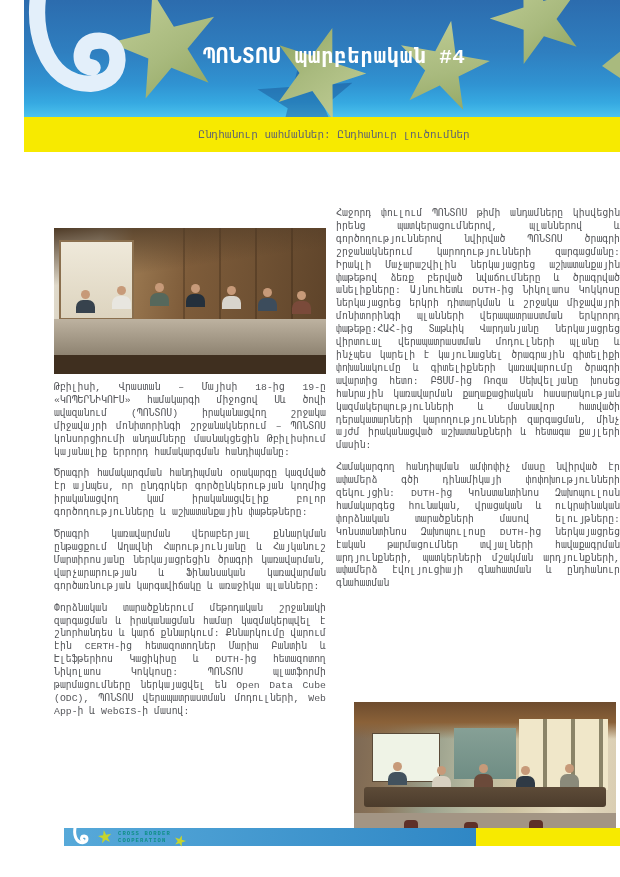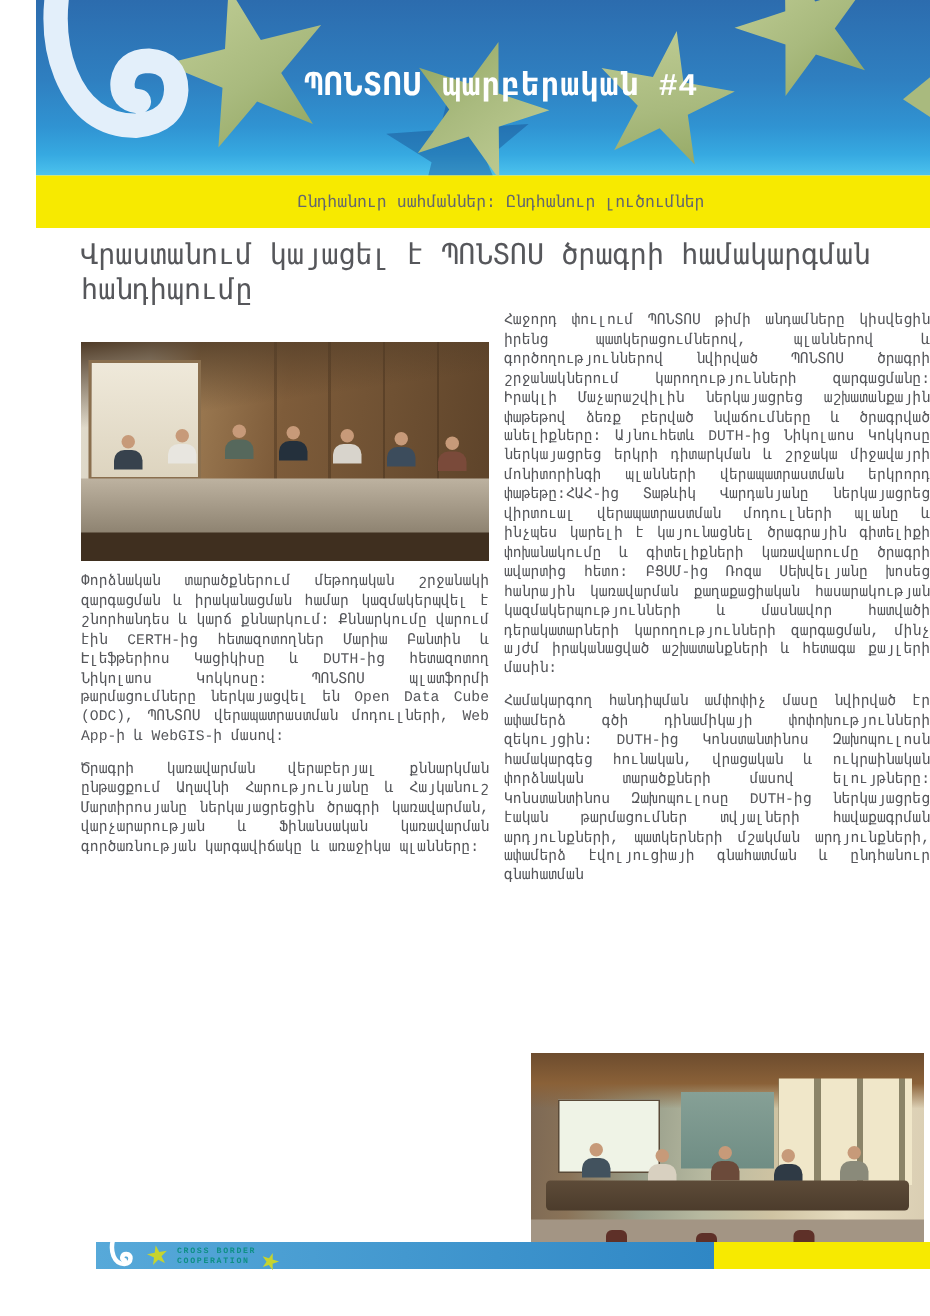--- a/index.html
+++ b/index.html
@@ -108,21 +108,20 @@
     <svg class="swirl" width="120" height="130" viewBox="0 0 110 120">
       <path d="M 30 -15 Q 16 30 29 62 Q 42 94 72 94 Q 96 92 97 72 Q 97 55 80 54 Q 66 54 64 67 Q 63 78 74 79" fill="none" stroke="#e3effa" stroke-width="15" stroke-linecap="round"></path>
     </svg>
     <div class="header-title">ՊՈՆՏՈՍ պարբերական #4</div>
   </div>
 
   <div class="tagline-bar">
     <span class="tagline-text">Ընդհանուր սահմաններ: Ընդհանուր լուծումներ</span>
   </div>
 
-  <h1 class="article-heading">Վրաստանում կայացել է ՊՈՆՏՈՍ ծրագրի համակարգման հանդիպումը</h1>
 
   <div class="photo photo1">
     <div class="planks"></div>
     <div class="ceiling"></div>
     <div class="window"></div>
     <div class="person" style="left:22px;top:62px;">
         <div class="head"></div>
         <div class="body" style="background:#37424d;"></div>
       </div>
     <div class="person" style="left:58px;top:58px;">
@@ -147,22 +146,24 @@
       </div>
     <div class="person" style="left:238px;top:63px;">
         <div class="head"></div>
         <div class="body" style="background:#7a4a3a;"></div>
       </div>
     <div class="table"></div>
     <div class="floor"></div>
   </div>
 
   <div class="col col-left">
+    <p>Թբիլիսի, Վրաստան – Մայիսի 18-ից 19-ը «ԿՈՊԵՐՆԻԿՈՒՍ» համակարգի միջոցով Սև ծովի ավազանում (ՊՈՆՏՈՍ) իրականացվող շրջակա միջավայրի մոնիտորինգի շրջանակներում – ՊՈՆՏՈՍ կոնսորցիումի անդամները մասնակցեցին Թբիլիսիում կայանալիք երրորդ համակարգման հանդիպմանը:</p>
+    <p>Ծրագրի համակարգման հանդիպման օրակարգը կազմված էր այնպես, որ ընդգրկեր գործընկերության կողմից իրականացվող կամ իրականացվելիք բոլոր գործողությունները և աշխատանքային փաթեթները:</p>
+    <p>Ծրագրի կառավարման վերաբերյալ քննարկման ընթացքում Աղավնի Հարությունյանը և Հայկանուշ Մարտիրոսյանը ներկայացրեցին ծրագրի կառավարման, վարչարարության և Ֆինանսական կառավարման գործառնության կարգավիճակը և առաջիկա պլանները:</p>
     <p>Փորձնական տարածքներում մեթոդական շրջանակի զարգացման և իրականացման համար կազմակերպվել է շնորհանդես և կարճ քննարկում: Քննարկումը վարում էին CERTH-ից հետազոտողներ Մարիա Բանտին և Էլեֆթերիոս Կացիկիսը և DUTH-ից հետազոտող Նիկոլաոս Կոկկոսը: ՊՈՆՏՈՍ պլատֆորմի թարմացումները ներկայացվել են Open Data Cube (ODC), ՊՈՆՏՈՍ վերապատրաստման մոդուլների, Web App-ի և WebGIS-ի մասով:</p>
-    <p>Ծրագրի կառավարման վերաբերյալ քննարկման ընթացքում Աղավնի Հարությունյանը և Հայկանուշ Մարտիրոսյանը ներկայացրեցին ծրագրի կառավարման, վարչարարության և Ֆինանսական կառավարման գործառնության կարգավիճակը և առաջիկա պլանները:</p>
   </div>
 
   <div class="col col-right">
     <p>Հաջորդ փուլում ՊՈՆՏՈՍ թիմի անդամները կիսվեցին իրենց պատկերացումներով, պլաններով և գործողություններով նվիրված ՊՈՆՏՈՍ ծրագրի շրջանակներում կարողությունների զարգացմանը: Իրակլի Մաչարաշվիլին ներկայացրեց աշխատանքային փաթեթով ձեռք բերված նվաճումները և ծրագրված անելիքները: Այնուհետև DUTH-ից Նիկոլաոս Կոկկոսը ներկայացրեց երկրի դիտարկման և շրջակա միջավայրի մոնիտորինգի պլանների վերապատրաստման երկրորդ փաթեթը:ՀԱՀ-ից Տաթևիկ Վարդանյանը ներկայացրեց վիրտուալ վերապատրաստման մոդուլների պլանը և ինչպես կարելի է կայունացնել ծրագրային գիտելիքի փոխանակումը և գիտելիքների կառավարումը ծրագրի ավարտից հետո: ԲՑՍՄ-ից Ռոզա Սեխվելյանը խոսեց հանրային կառավարման քաղաքացիական հասարակության կազմակերպությունների և մասնավոր հատվածի դերակատարների կարողությունների զարգացման, մինչ այժմ իրականացված աշխատանքների և հետագա քայլերի մասին:</p>
     <p>Համակարգող հանդիպման ամփոփիչ մասը նվիրված էր ափամերձ գծի դինամիկայի փոփոխությունների զեկույցին: DUTH-ից Կոնստանտինոս Զախոպուլոսն համակարգեց հունական, վրացական և ուկրաինական փորձնական տարածքների մասով ելույթները: Կոնստանտինոս Զախոպուլոսը DUTH-ից ներկայացրեց էական թարմացումներ տվյալների հավաքագրման արդյունքների, պատկերների մշակման արդյունքների, ափամերձ էվոլյուցիայի գնահատման և ընդհանուր գնահատման</p>
   </div>
 
   <div class="photo photo2">
     <div class="ceiling"></div>
     <div class="teal-wall"></div>

